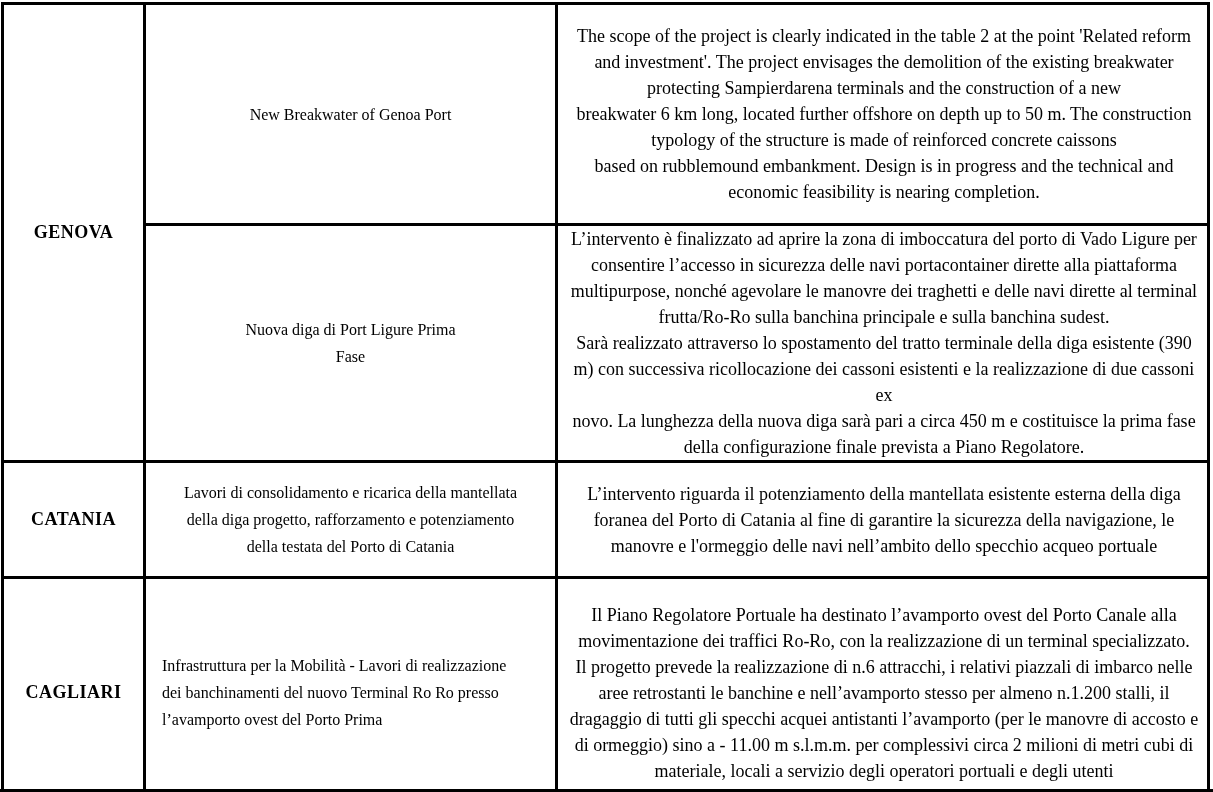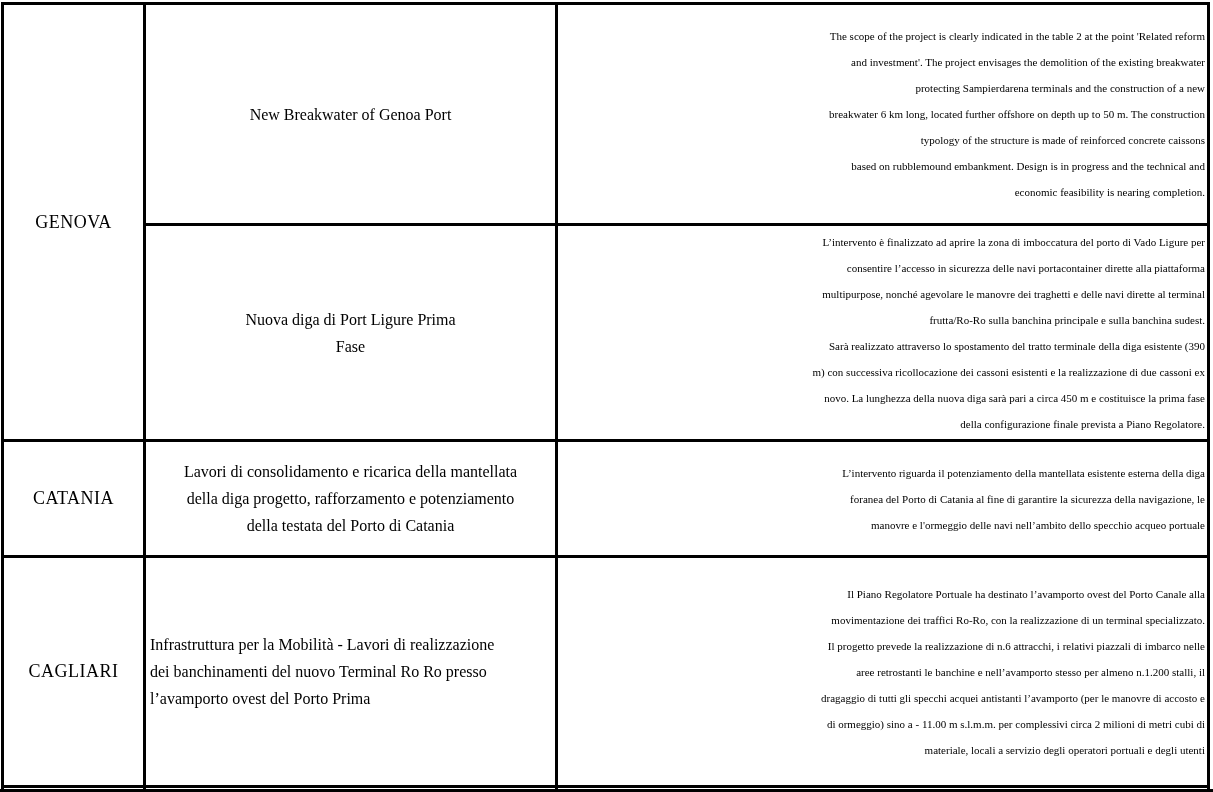--- a/index.html
+++ b/index.html
@@ -32,38 +32,38 @@
     overflow: hidden;
     box-sizing: content-box;
   }
   tr.r1 td { height: 218px; }
   tr.r2 td { height: 213px; }
   tr.r3 td { height: 113px; }
   tr.r4 td { height: 227px; }
   tr.r5 td { height: 40px; }
   .port-cell {
     text-align: center;
-    font-weight: normal;
+    font-weight: bold;
     letter-spacing: 0.5px;
   }
   .port-big   { font-size: 18px; }
   .port-small { font-size: 18px; }
   .title-cell {
     font-size: 16px;
     line-height: 27px;
     white-space: pre-line;
-    padding: 0 4px;
+    padding: 0 16px;
   }
   .title-center { text-align: center; }
   .title-left   { text-align: left; }
   .desc-cell {
-    font-size: 11px;
+    font-size: 18px;
     line-height: 26px;
     white-space: pre-line;
-    text-align: right;
+    text-align: center;
     padding: 0 2px 0 5px;
   }
   .clipped-bottom-rule {
     position: absolute;
     left: 0; top: 789px;
     width: 1213px; height: 3px;
     background: #000000;
   }
 </style>
 </head>

